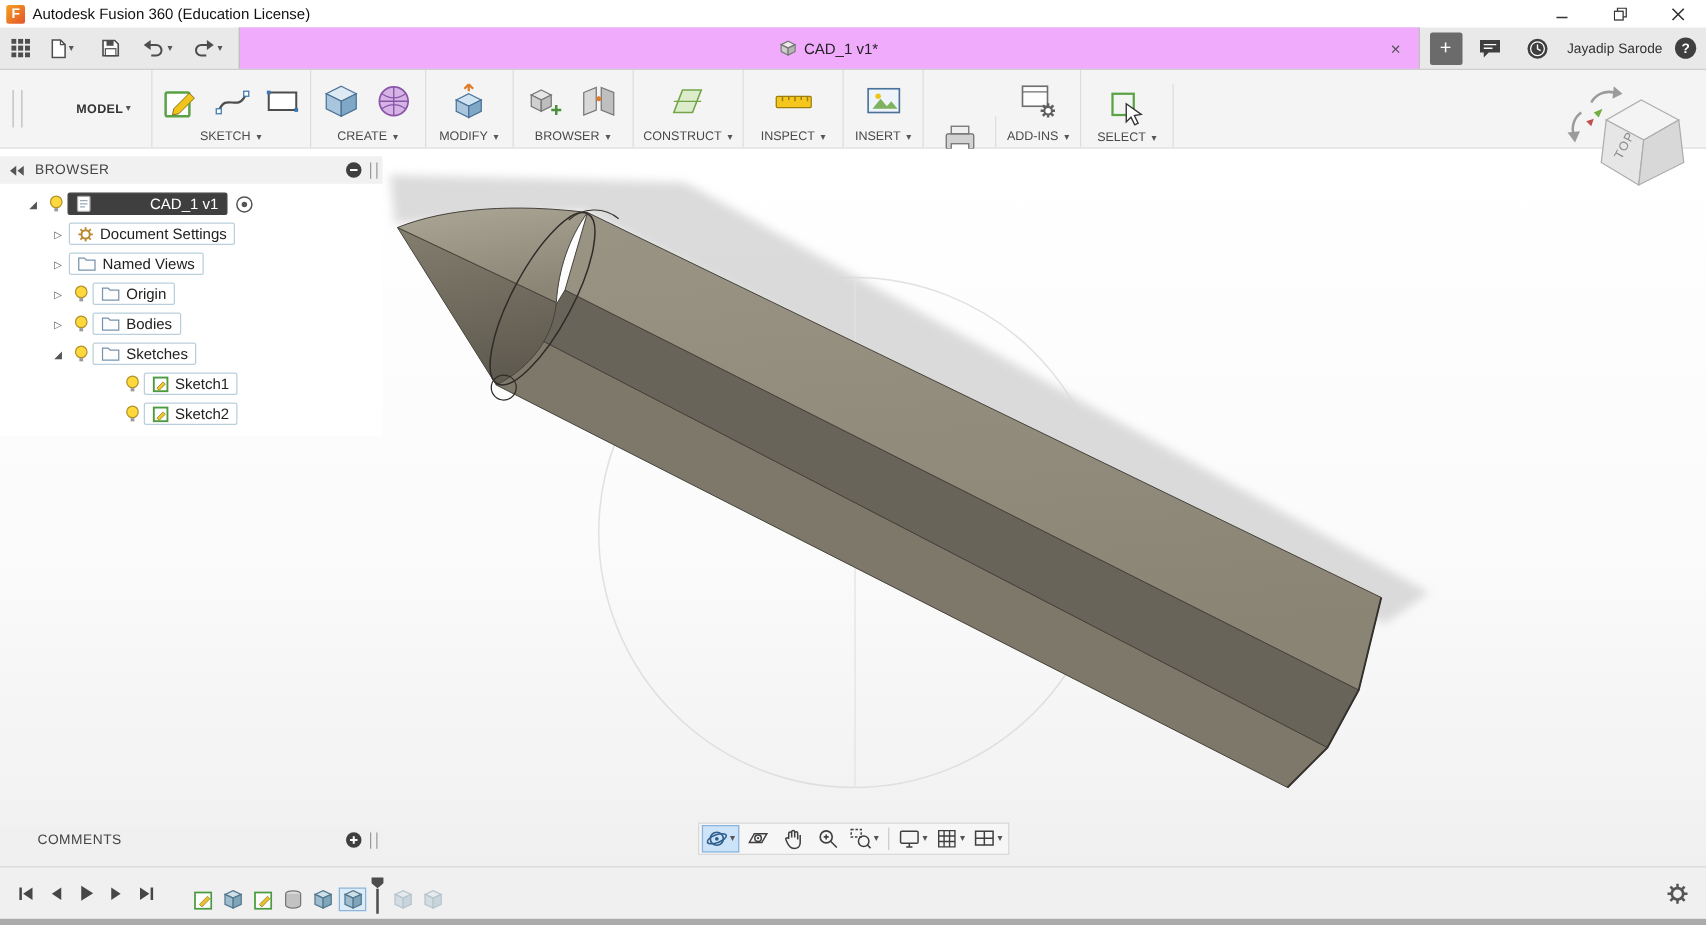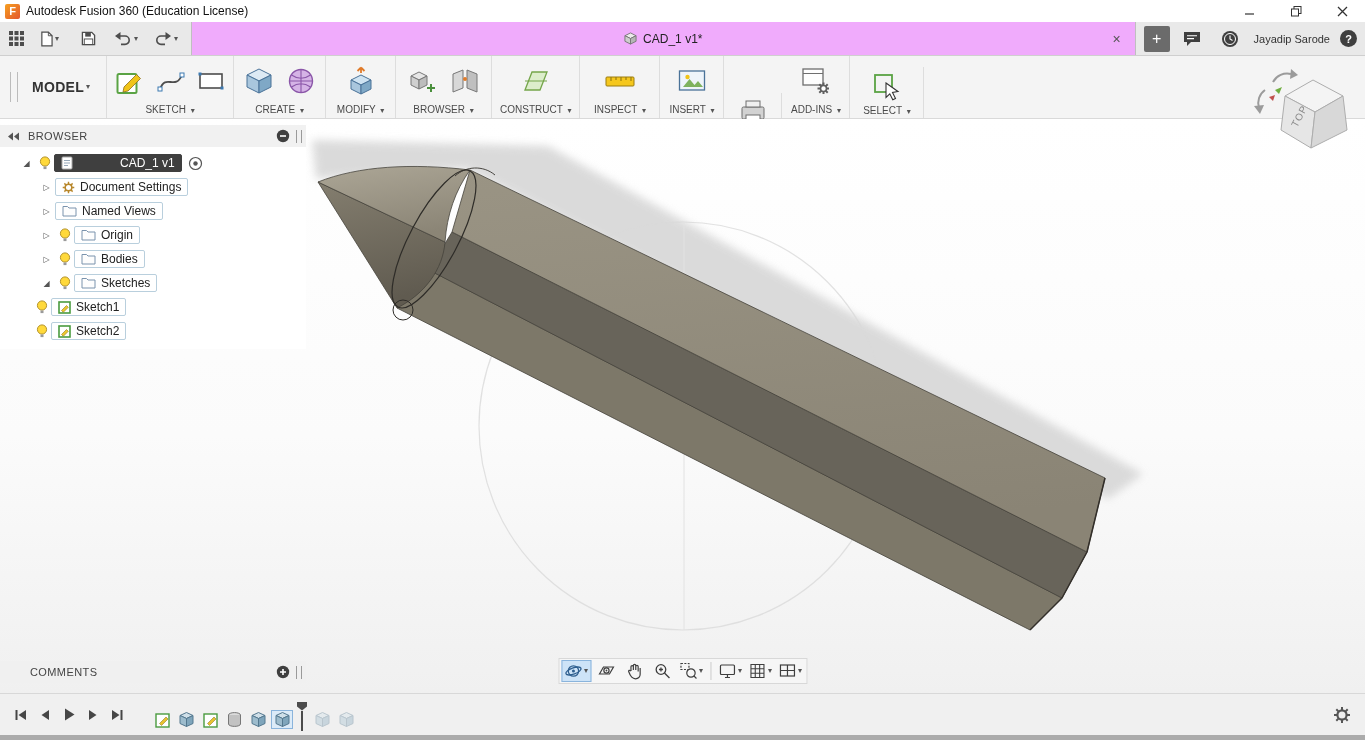--- a/index.html
+++ b/index.html
@@ -32,21 +32,21 @@
   .qright { display:flex; align-items:center; gap:10px; padding-right:8px; }
   .username { font-size:11px; color:#333; white-space:nowrap; }
   .helpbtn { width:17px; height:17px; border-radius:50%; background:#3f3f3f; color:#fff;
              font-size:11px; font-weight:bold; display:flex; align-items:center; justify-content:center; }
 
   
   .ribbon { height:63px; background:#f4f4f4; border-bottom:1px solid #d9d9d9;
             display:flex; align-items:stretch; padding-left:6px; }
   .ribbon-grip { width:8px; margin:16px 4px; border-left:1px solid #bbb; border-right:1px solid #bbb; }
   .model-select { display:flex; align-items:center; padding:0 16px 0 10px; }
-  .model-label { font-size:14px; font-weight:bold; color:#333; letter-spacing:.3px; }
+  .model-label { font-size:10px; font-weight:bold; color:#333; letter-spacing:.3px;margin-left:29px; }
   .rgroup { display:flex; flex-direction:column; padding:5px 8px 3px; border-right:1px solid #ddd; }
   .rgroup.first { border-left:1px solid #ddd; }
   .ricons { flex:1; display:flex; align-items:center; justify-content:center; gap:12px; }
   .ricon { display:flex; align-items:center; justify-content:center; }
   .rlabel { font-size:10px; color:#4a4a4a; text-align:center; white-space:nowrap; padding-top:3px; }
 
   
   .canvas { position:absolute; top:119px; left:0; width:1365px; height:574px;
             background:linear-gradient(180deg,#ffffff 0%,#fbfbfb 55%,#f0f0f0 100%); overflow:hidden; }
   .scene { position:absolute; left:0; top:0; }
@@ -62,21 +62,21 @@
   .phdr-title { letter-spacing:.4px; margin-left:8px; flex:1; }
   .grip { width:6px; height:13px; border-left:1px solid #9a9a9a; border-right:1px solid #9a9a9a; margin-left:6px; }
   .tree { padding:4px 0 6px; }
   .trow { height:24px; display:flex; align-items:center; font-size:12px; color:#222; }
   .exp { width:17px; text-align:center; color:#555; font-size:8px; }
   .bulbwrap { width:19px; display:flex; justify-content:center; }
   .nbox { border:1px solid #b9cfdd; background:rgba(255,255,255,.9); padding:1px 6px;
           border-radius:2px; display:flex; align-items:center; gap:5px; }
   .nbox.dark { background:#3f3f3f; border-color:#3f3f3f; color:#fff;gap:47px; }
   .targetwrap { margin-left:6px; display:flex; }
-  .pl1 { padding-left:18px; } .pl2 { padding-left:38px; } .pl3 { padding-left:32px; }
+  .pl1 { padding-left:18px; } .pl2 { padding-left:38px; } .pl3 { padding-left:96px; }
 
   
   .comments-bar { position:absolute; left:0; bottom:10px; width:306px; height:22px; z-index:30;
                   background:rgba(240,240,240,.92); display:flex; align-items:center;
                   font-size:11px; color:#444; padding:0 4px 0 8px; }
   .comments-bar .phdr-title { margin-left:22px; }
 
   
   .navbar { position:absolute; left:50%; transform:translateX(-50%); bottom:9px; height:26px;
             background:#f6f6f6; border:1px solid #d8d8d8; display:flex; align-items:center;

